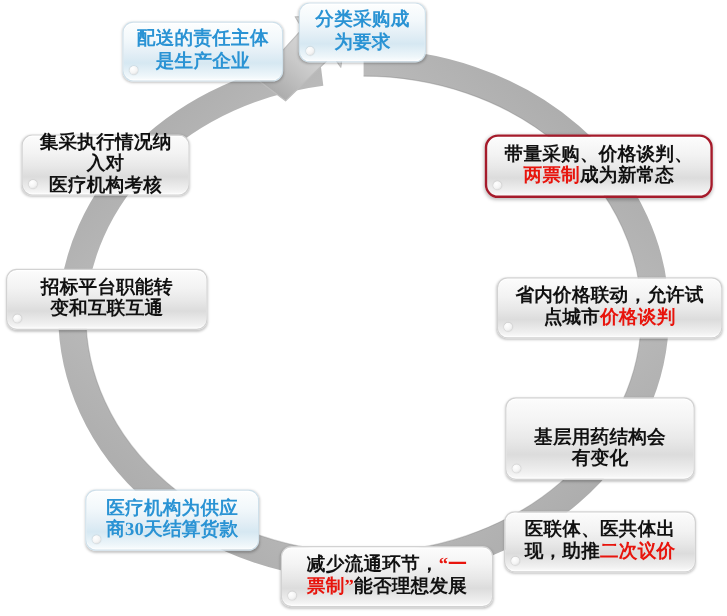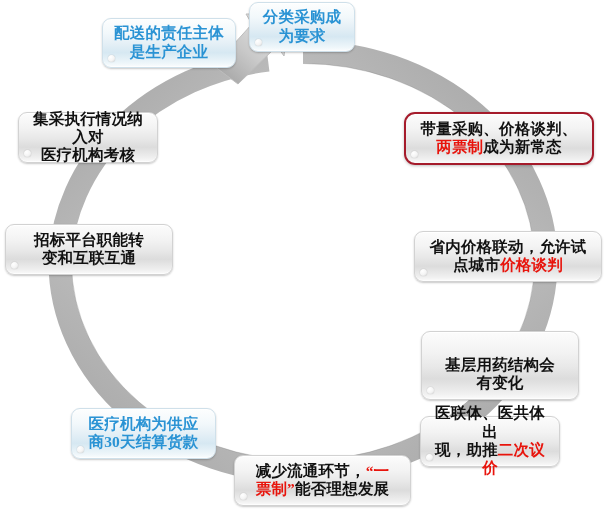--- a/index.html
+++ b/index.html
@@ -194,21 +194,21 @@
   </div>
 
   <div class="box fs15" style="left:421px; top:331px; width:158px; height:69px;">
     <span class="txt">
       <br>
       <span>基层用药结构会</span><br>
       <span>有变化</span>
     </span>
   </div>
 
-  <div class="box fs15" style="left:420px; top:416px; width:140px; height:51px;">
+  <div class="box fs15" style="left:420px; top:426px; width:160px; height:51px;">
     <span class="txt">
       <span>医联体、医共体出</span><br>
       <span>现，助推</span><span class="red">二次议价</span>
     </span>
   </div>
 
   <div class="box fs15" style="left:234px; top:455px; width:177px; height:51px;">
     <span class="txt">
       <span>减少流通环节，</span><span class="red">“一</span><br>
       <span class="red">票制”</span><span>能否理想发展</span>

